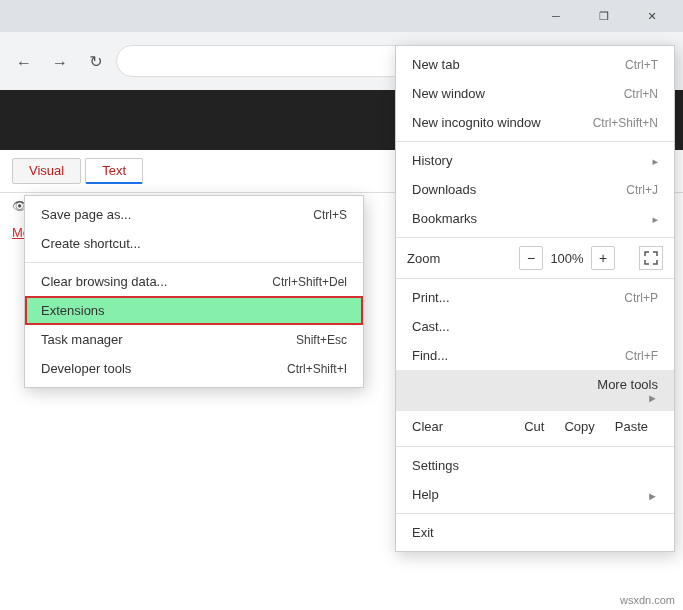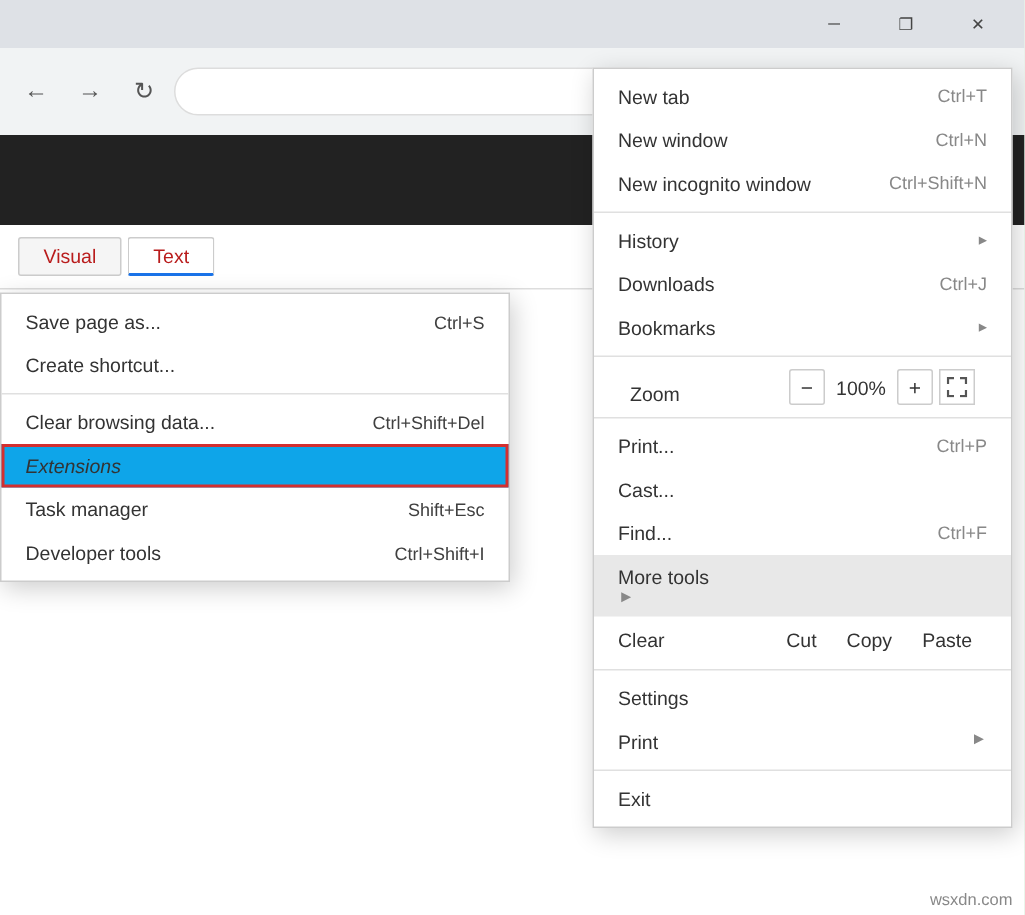--- a/index.html
+++ b/index.html
@@ -154,45 +154,44 @@
       text-decoration: underline;
       font-size: 13px;
       padding: 6px 12px;
       cursor: pointer;
     }
 
     
     .context-menu-left {
       position: absolute;
       top: 195px;
-      left: 0;
+      left: 24px;
       width: 340px;
       background: white;
       border: 1px solid #ccc;
       box-shadow: 2px 4px 16px rgba(0,0,0,0.2);
       z-index: 100;
       padding: 4px 0;
     }
 
     
     .ctx-item {
       display: flex;
       align-items: center;
       padding: 7px 16px;
       cursor: pointer;
       color: #333;
       font-size: 13px;
       justify-content: space-between;
     }
 
     .ctx-item.highlighted {
-      background: #0ea5e9;
+      background: #86efac;
       outline: 2px solid #d32f2f;
       outline-offset: -2px;
-      font-style: italic;
     }
 
     .ctx-separator {
       height: 1px;
       background: #e0e0e0;
       margin: 4px 0;
     }
 
     .ctx-shortcut {
       color: #404040;
@@ -207,21 +206,21 @@
       width: 280px;
       background: white;
       border: 1px solid #ccc;
       box-shadow: 2px 4px 16px rgba(0,0,0,0.2);
       z-index: 200;
       padding: 4px 0;
     }
 
     .menu-item {
       display: flex;
-      align-items: flex-start;
+      align-items: flex-end;
       padding: 7px 16px;
       cursor: pointer;
       color: #333;
       font-size: 13px;
       justify-content: space-between;
     }
 
     .menu-item.active { background: #e8e8e8; flex-direction: column; }
 
     .menu-shortcut {
@@ -235,23 +234,23 @@
     }
 
     .menu-separator {
       height: 1px;
       background: #e0e0e0;
       margin: 4px 0;
     }
 
     .zoom-row {
       display: flex;
-      align-items: flex-end;
-      padding: 4px 24px;
-      gap: 4px;
+      align-items: center;
+      padding: 4px 11px;
+      gap: 24px;
       justify-content: space-between;
     }
 
     .zoom-label { flex: 1; color: #333; }
 
     .zoom-control {
       display: flex;
       align-items: center;
       gap: 4px;
     }
@@ -473,21 +472,21 @@
     <div class="edit-btn">Cut</div>
     <div class="edit-btn">Copy</div>
     <div class="edit-btn">Paste</div>
   </div>
   <div class="menu-separator"></div>
   <div class="menu-item">
     <span>Settings</span>
     <span class="menu-shortcut"></span>
   </div>
   <div class="menu-item">
-    <span>Print</span>
+    <span>Help</span>
     <span class="menu-arrow">►</span>
   </div>
   <div class="menu-separator"></div>
   <div class="menu-item">
     <span>Exit</span>
     <span class="menu-shortcut"></span>
   </div>
 </div>
 
 <div class="watermark">wsxdn.com</div>

